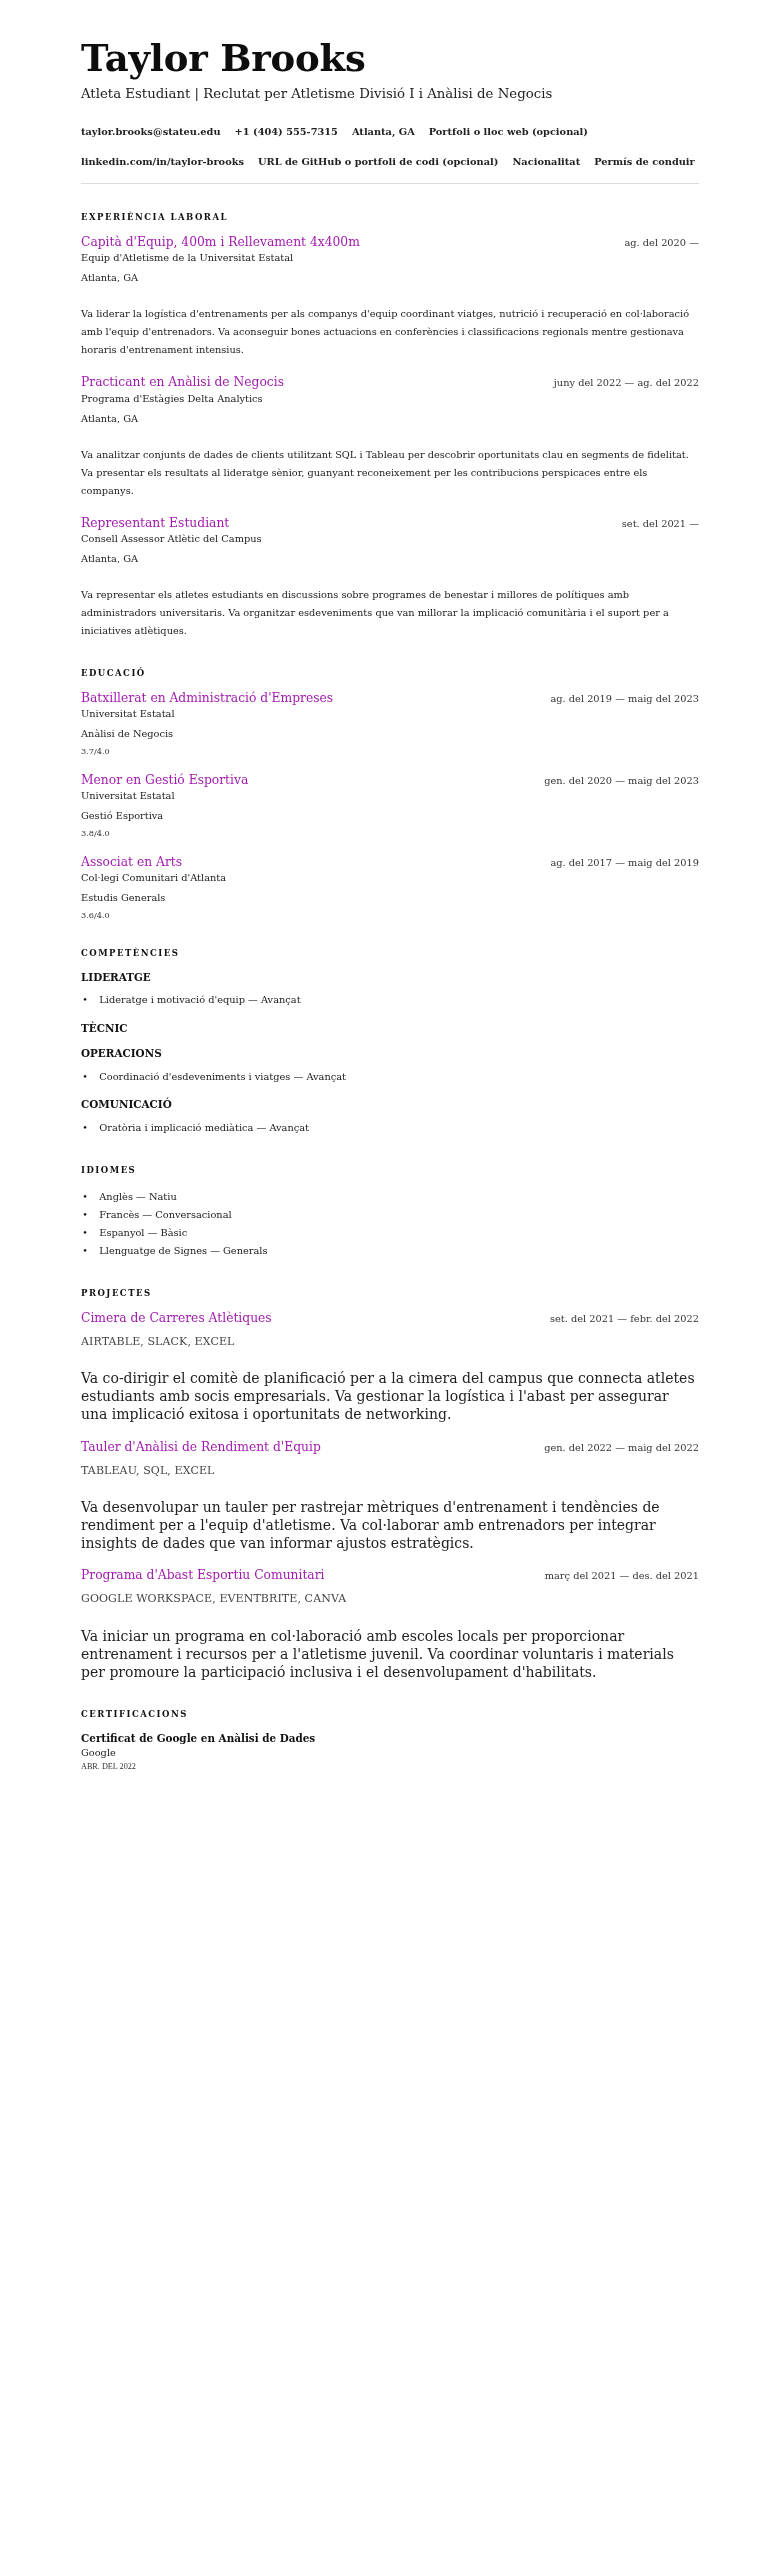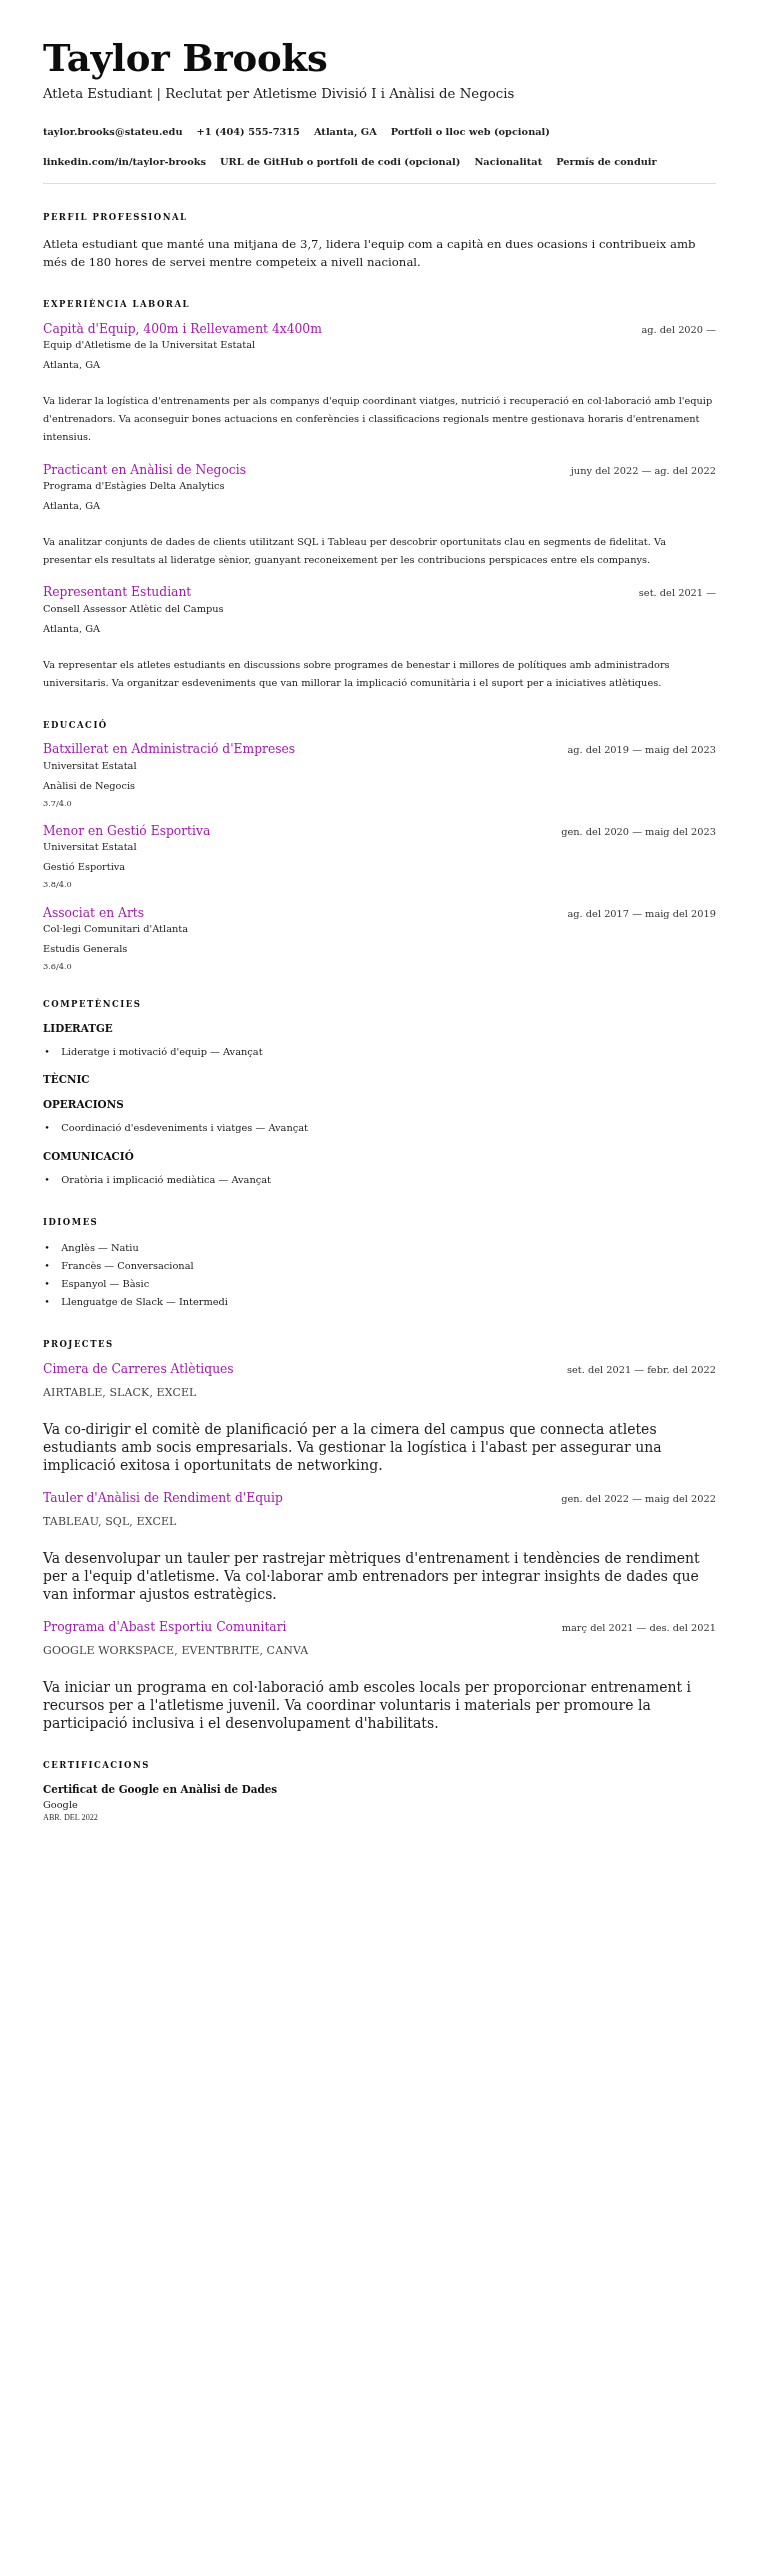--- a/index.html
+++ b/index.html
@@ -1,17 +1,17 @@
 <!DOCTYPE html>
 <html style="font-size:10px"><head>
 <meta charset="utf-8">
 <style>
   html, body { margin: 0; padding: 0; background: #ffffff; }
   body { width: 759px; font-family: "DejaVu Serif", serif; color: #1a1a1a; }
-  .page { padding: 35px 43px 25px 43px; }
+  .page { padding: 35px 60px 25px 43px; margin-left: 38px; }
   .name { font-size: 37px; font-weight: bold; color: #0d0d0d; margin: 0; line-height: 46px; letter-spacing: -0.2px; }
   .headline { font-size: 13.3px; color: #222; margin-top: 2.5px; line-height: 19px; }
   .contact-row { display: flex; flex-wrap: wrap; column-gap: 14px; row-gap: 0; margin-top: 14px; font-size: 9.8px; color: #222; width: 673px; font-weight: bold; }
   .contact-row span { line-height: 30px; }
   .divider { height: 1.3px; background: #dcdcdc; margin-top: 6.3px; border: 0; }
   .section { margin-top: 28px; }
   .section-title { font-size: 8.5px; font-weight: bold; letter-spacing: 1.5px; text-transform: uppercase; color: #111; margin: 0 0 12.7px 0; }
   .summary { font-size: 11.7px; line-height: 18.3px; color: #1a1a1a; }
   .entry { margin-bottom: 16.4px; }
   .entry-head { display: flex; justify-content: space-between; align-items: baseline; }
@@ -48,24 +48,20 @@
       <span>Atlanta, GA</span>
       <span>Portfoli o lloc web (opcional)</span>
       <span>linkedin.com/in/taylor-brooks</span>
       <span>URL de GitHub o portfoli de codi (opcional)</span>
       <span>Nacionalitat</span>
       <span>Permís de conduir</span>
     </div>
     <div class="divider"></div>
   </header>
 
-  <section class="section">
-    <h2 class="section-title">Perfil professional</h2>
-    <div class="summary">Atleta estudiant que manté una mitjana de 3,7, lidera l'equip com a capità en dues ocasions i contribueix amb més de 180 hores de servei mentre competeix a nivell nacional.</div>
-  </section>
 
   <section class="section">
     <h2 class="section-title">Experiència laboral</h2>
 
     <div class="entry">
       <div class="entry-head">
         <span class="entry-title">Capità d'Equip, 400m i Rellevament 4x400m</span>
         <span class="entry-date">ag. del 2020 —</span>
       </div>
       <div class="entry-org">Equip d'Atletisme de la Universitat Estatal</div>
@@ -153,21 +149,21 @@
       </ul>
     </div>
   </section>
 
   <section class="section">
     <h2 class="section-title">Idiomes</h2>
     <ul class="bullets">
       <li>Anglès — Natiu</li>
       <li>Francès — Conversacional</li>
       <li>Espanyol — Bàsic</li>
-      <li>Llenguatge de Slack — Intermedi</li>
+      <li>Llenguatge de Signes — Generals</li>
     </ul>
   </section>
 
   <section class="section">
     <h2 class="section-title">Projectes</h2>
 
     <div class="entry">
       <div class="entry-head">
         <span class="entry-title">Cimera de Carreres Atlètiques</span>
         <span class="entry-date">set. del 2021 — febr. del 2022</span>

